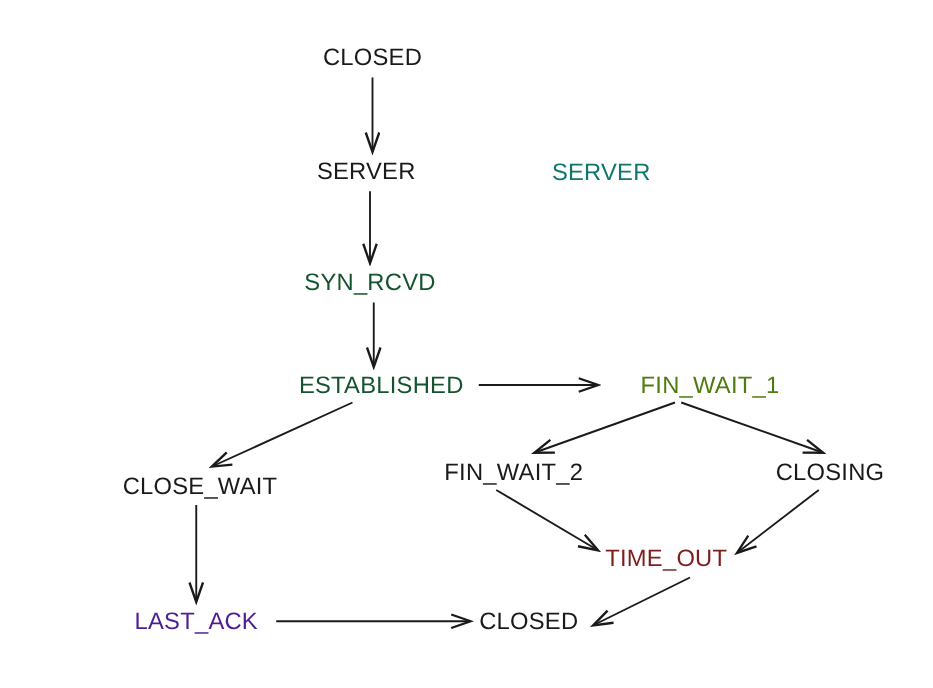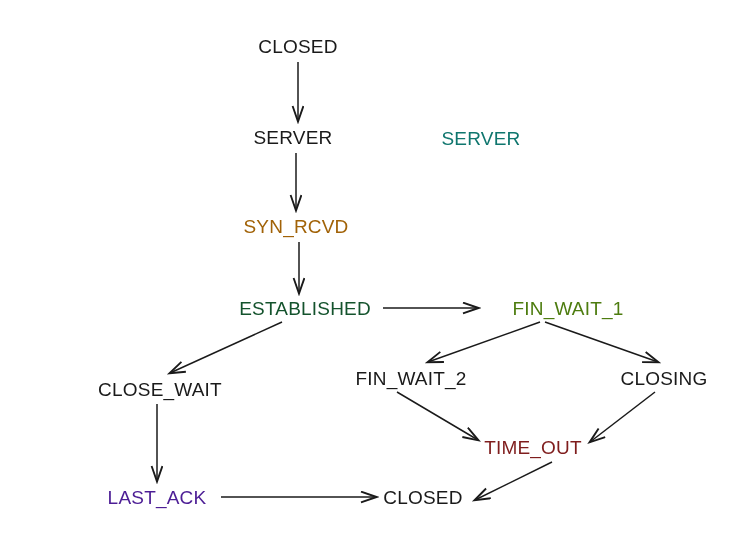--- a/index.html
+++ b/index.html
@@ -66,21 +66,21 @@
         <line x1="655" y1="392" x2="590" y2="442" marker-end="url(#arrowhead)"></line>
         <line x1="552" y1="462" x2="475" y2="500" marker-end="url(#arrowhead)"></line>
         <line x1="157" y1="404" x2="157" y2="481" marker-end="url(#arrowhead)"></line>
         <line x1="221" y1="497" x2="376" y2="497" marker-end="url(#arrowhead)"></line>
       </g>
   </svg>
 
   <div id="nodes-layer">
       <div class="node-label state" style="left: 298px; top: 47px; color: rgb(26, 26, 26);">CLOSED</div>
       <div class="node-label state" style="left: 293px; top: 138px; color: rgb(26, 26, 26);">SERVER</div>
-      <div class="node-label state" style="left: 296px; top: 227px; color: #a16207; text-align: center;">SYN_RCVD</div>
+      <div class="node-label state" style="left: 296px; top: 227px; color: #14532d; text-align: center;">SYN_RCVD</div>
       <div class="node-label state" style="left: 305px; top: 309px; color: #14532d;">ESTABLISHED</div>
       <div class="node-label state" style="left: 568px; top: 309px; color: #4d7c0f;">FIN_WAIT_1</div>
       <div class="node-label state" style="left: 160px; top: 390px; color: rgb(26, 26, 26);">CLOSE_WAIT</div>
       <div class="node-label state" style="left: 411px; top: 379px; color: rgb(26, 26, 26);">FIN_WAIT_2</div>
       <div class="node-label state" style="left: 648px; top: 379px; color: rgb(26, 26, 26); margin-left: 16px;">CLOSING</div>
       <div class="node-label state" style="left: 533px; top: 448px; color: #7f1d1d;">TIME_OUT</div>
       <div class="node-label state" style="left: 157px; top: 498px; color: #4c1d95;">LAST_ACK</div>
       <div class="node-label state" style="left: 423px; top: 498px; color: rgb(26, 26, 26);">CLOSED</div>
       <div class="node-label annotation" style="left: 481px; top: 139px; color: #0f766e;">SERVER</div>
     </div>

